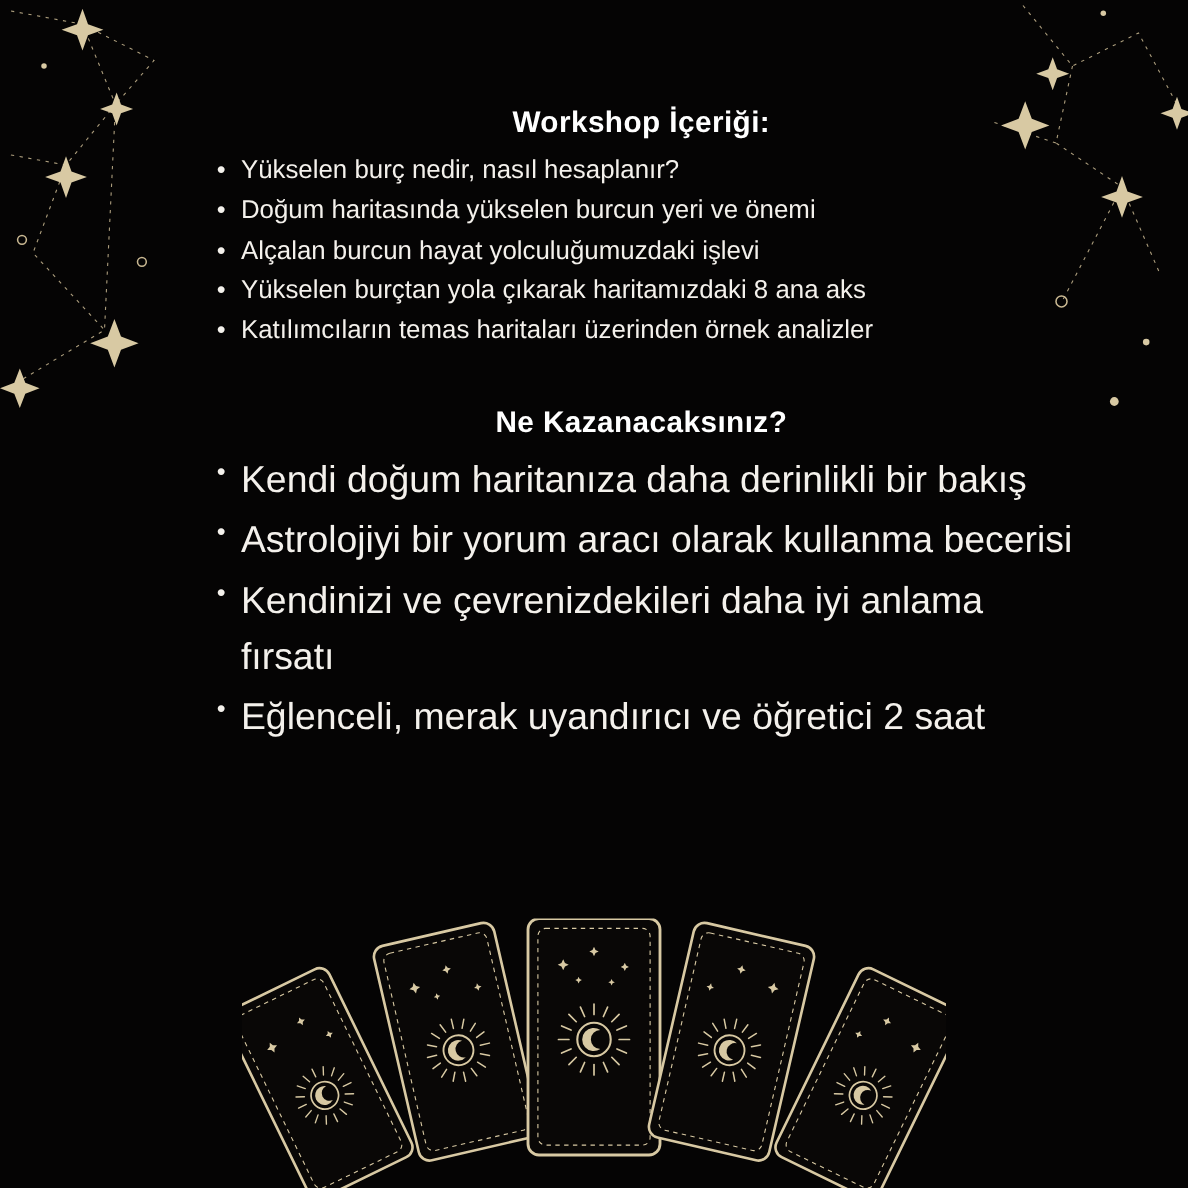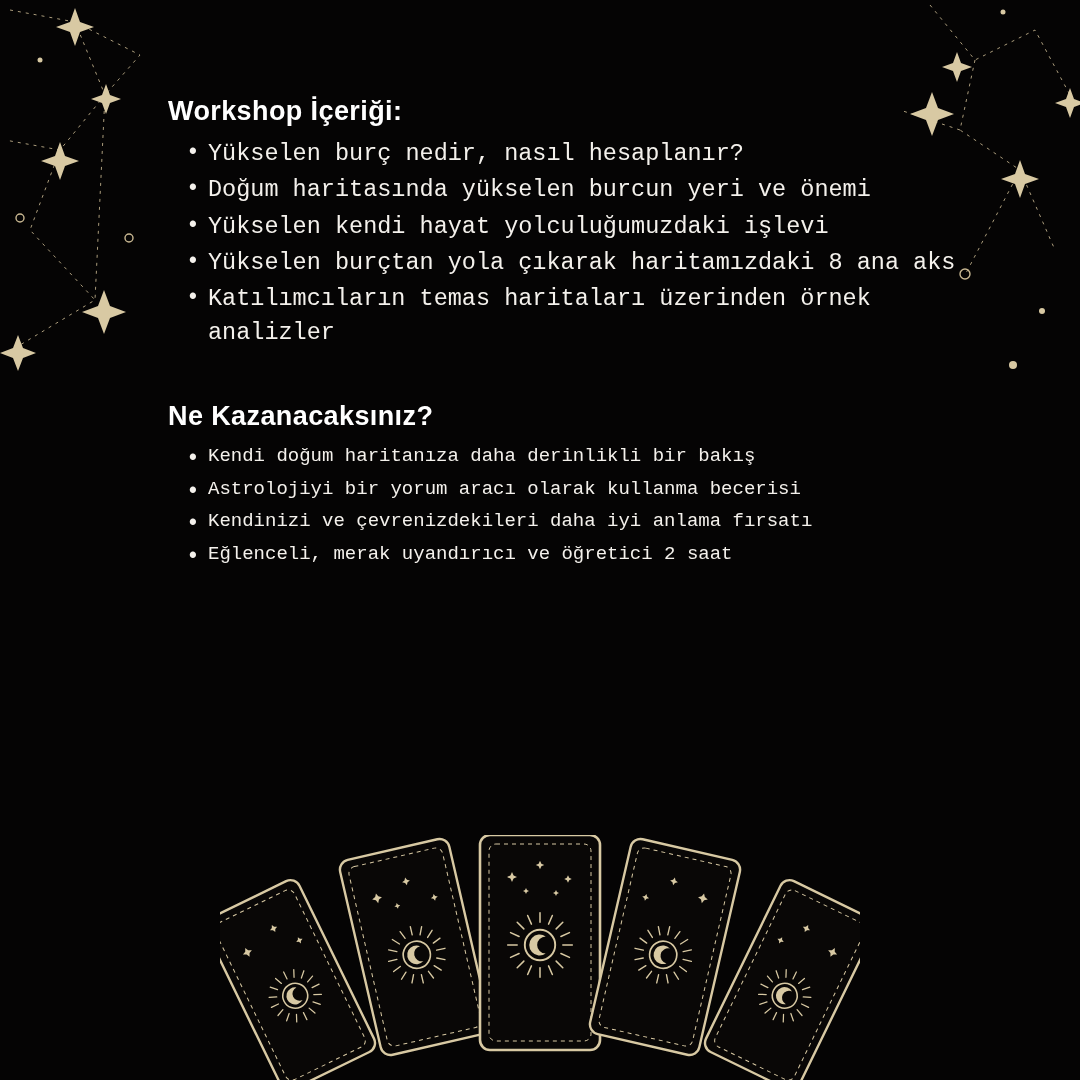--- a/index.html
+++ b/index.html
@@ -26,26 +26,26 @@
     left: 168px;
     top: 96px;
     width: 830px;
   }
   .section-title {
     font-size: 27px;
     font-weight: bold;
     letter-spacing: 0.4px;
     color: #ffffff;
     margin: 0 0 10px 0;
+    text-align: center;
   }
   ul.bullets {
     list-style: none;
-    margin: 0;
+    margin: 11px;
     padding: 0;
-    font-family: Liberation Mono, monospace;
   }
   ul.bullets li {
     position: relative;
     padding-left: 40px;
     font-size: 23.5px;
     line-height: 1.42;
     color: #f4f1ec;
     margin-bottom: 3px;
     font-weight: 300;
   }
@@ -54,21 +54,21 @@
     position: absolute;
     left: 18px;
     top: 0;
     color: #f4f1ec;
     font-size: 23px;
   }
   .section-two {
     margin-top: 52px;
   }
   .section-two ul.bullets li {
-    font-size: 19px;
+    font-size: 34px;
     line-height: 1.5;
     margin-bottom: 4px;
   }
   .cards {
     position: absolute;
     left: 0;
     right: 0;
     bottom: 0;
     height: 245px;
     display: flex;
@@ -116,21 +116,21 @@
       <circle cx="1003" cy="12" r="2.5"></circle>
     </g>
   </svg>
 
   <div class="content">
 
     <h2 class="section-title">Workshop İçeriği:</h2>
     <ul class="bullets">
       <li>Yükselen burç nedir, nasıl hesaplanır?</li>
       <li>Doğum haritasında yükselen burcun yeri ve önemi</li>
-      <li>Yükselen kendi hayat yolculuğumuzdaki işlevi</li>
+      <li>Alçalan burcun hayat yolculuğumuzdaki işlevi</li>
       <li>Yükselen burçtan yola çıkarak haritamızdaki 8 ana aks</li>
       <li>Katılımcıların temas haritaları üzerinden örnek analizler</li>
     </ul>
 
     <div class="section-two">
       <h2 class="section-title">Ne Kazanacaksınız?</h2>
       <ul class="bullets">
         <li>Kendi doğum haritanıza daha derinlikli bir bakış</li>
         <li>Astrolojiyi bir yorum aracı olarak kullanma becerisi</li>
         <li>Kendinizi ve çevrenizdekileri daha iyi anlama fırsatı</li>

